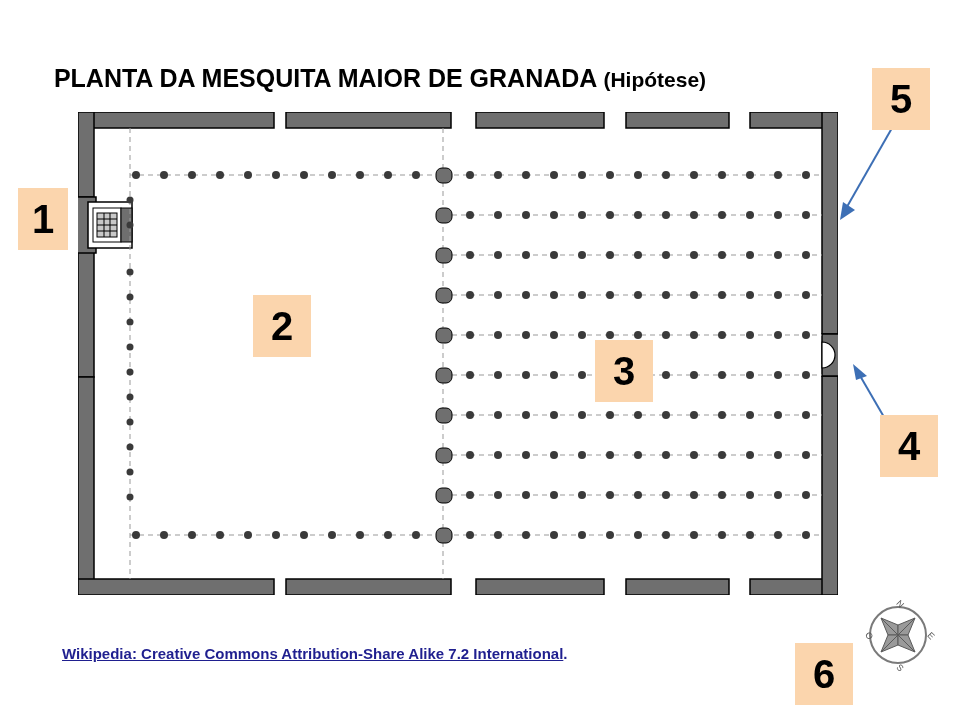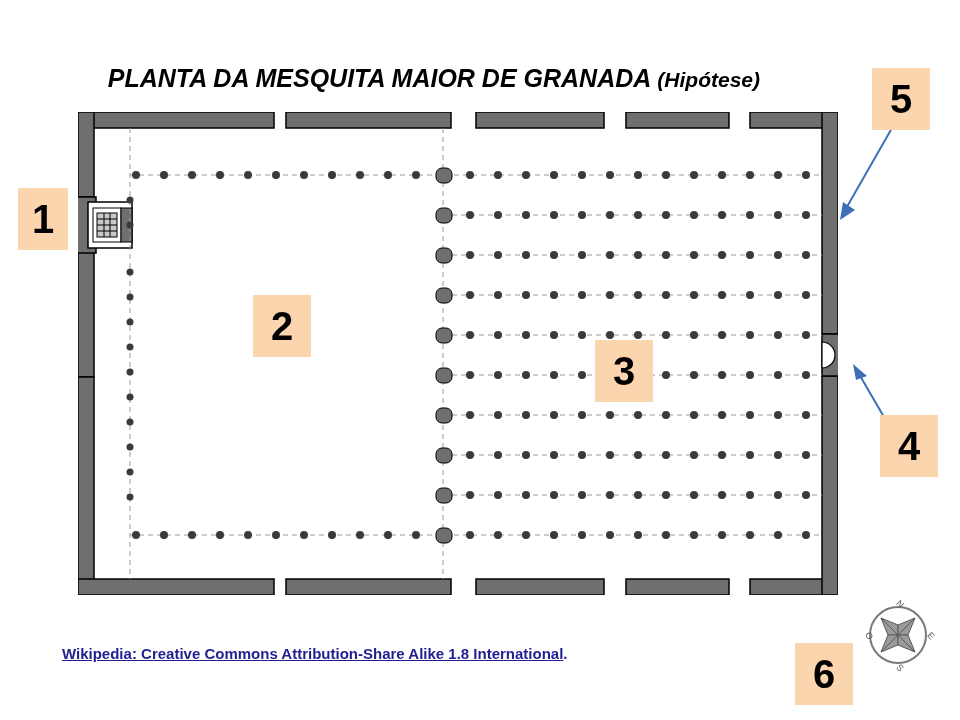--- a/index.html
+++ b/index.html
@@ -14,23 +14,22 @@
     font-family: "Liberation Sans", sans-serif;
     overflow: hidden;
   }
 
   
   #title {
     position: absolute;
     left: 0;
     top: 64px;
     width: 760px;
-    text-align: right;
+    text-align: center;
     white-space: nowrap;
-    font-style: italic;
   }
   #title .main {
     font-size: 25px;
     font-weight: bold;
     color: #000000;
     letter-spacing: 0px;
   }
   #title .sub {
     font-size: 21px;
     font-weight: bold;
@@ -404,14 +403,14 @@
       <polygon points="43,43 60,60 43,53"></polygon>
     </g>
     <text x="43" y="14" font-size="9" fill="#555555" text-anchor="middle" font-family="Liberation Sans, sans-serif" transform="rotate(45 43 14)">N</text>
     <text x="74" y="46" font-size="9" fill="#555555" text-anchor="middle" font-family="Liberation Sans, sans-serif" transform="rotate(45 74 46)">E</text>
     <text x="43" y="78" font-size="9" fill="#555555" text-anchor="middle" font-family="Liberation Sans, sans-serif" transform="rotate(45 43 78)">S</text>
     <text x="12" y="46" font-size="9" fill="#555555" text-anchor="middle" font-family="Liberation Sans, sans-serif" transform="rotate(45 12 46)">O</text>
   </svg>
 </div>
 
 <div id="caption">
-  <span class="lnk">Wikipedia: Creative Commons Attribution-Share Alike 1.8 International</span><span class="dot">.</span>
+  <span class="lnk">Wikipedia: Creative Commons Attribution-Share Alike 7.2 International</span><span class="dot">.</span>
 </div>
 
 </body></html>

